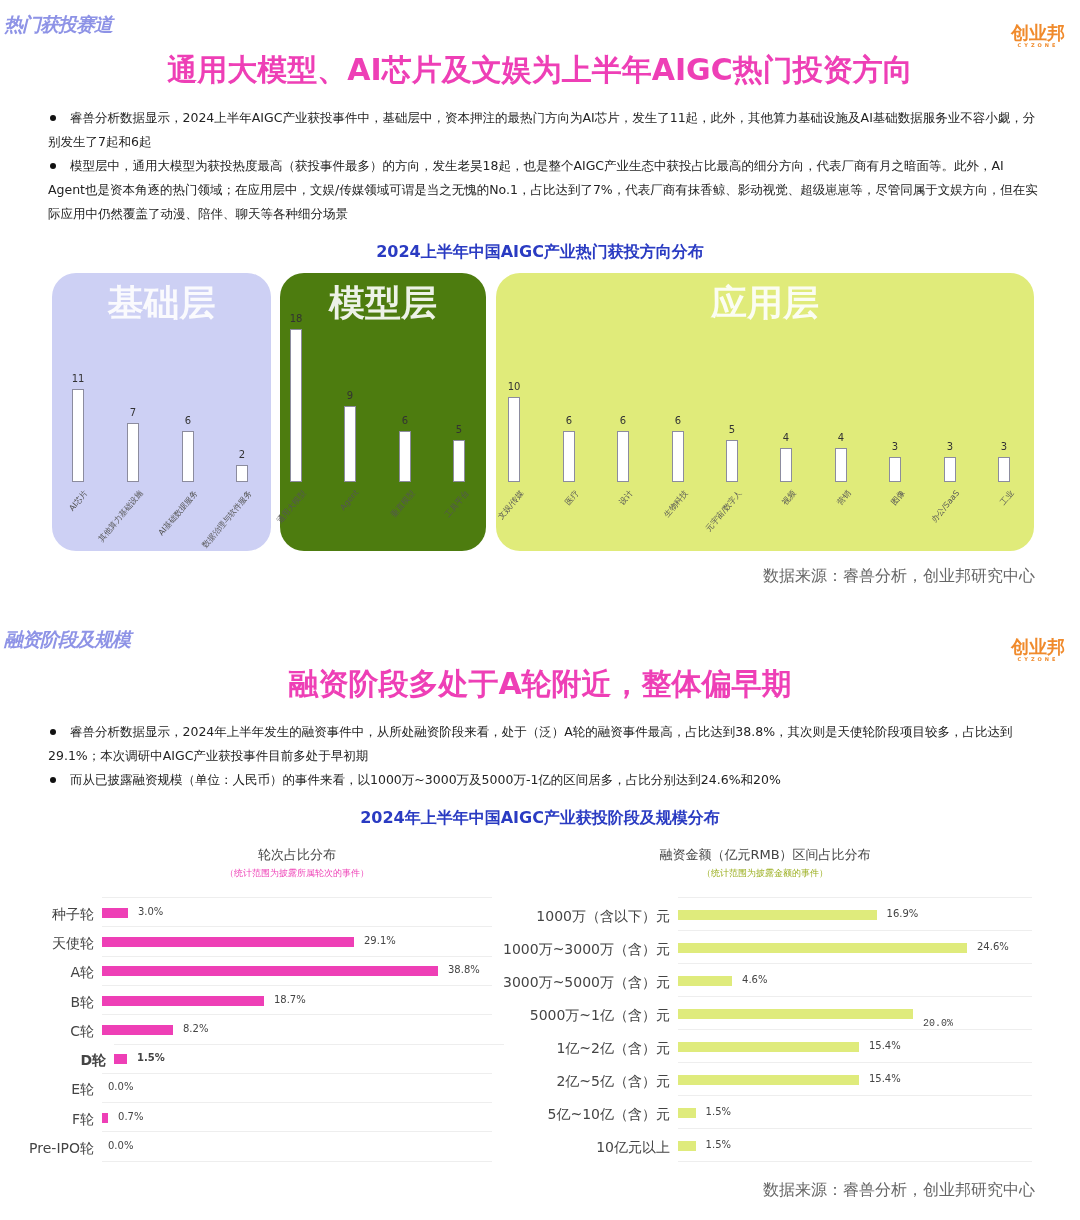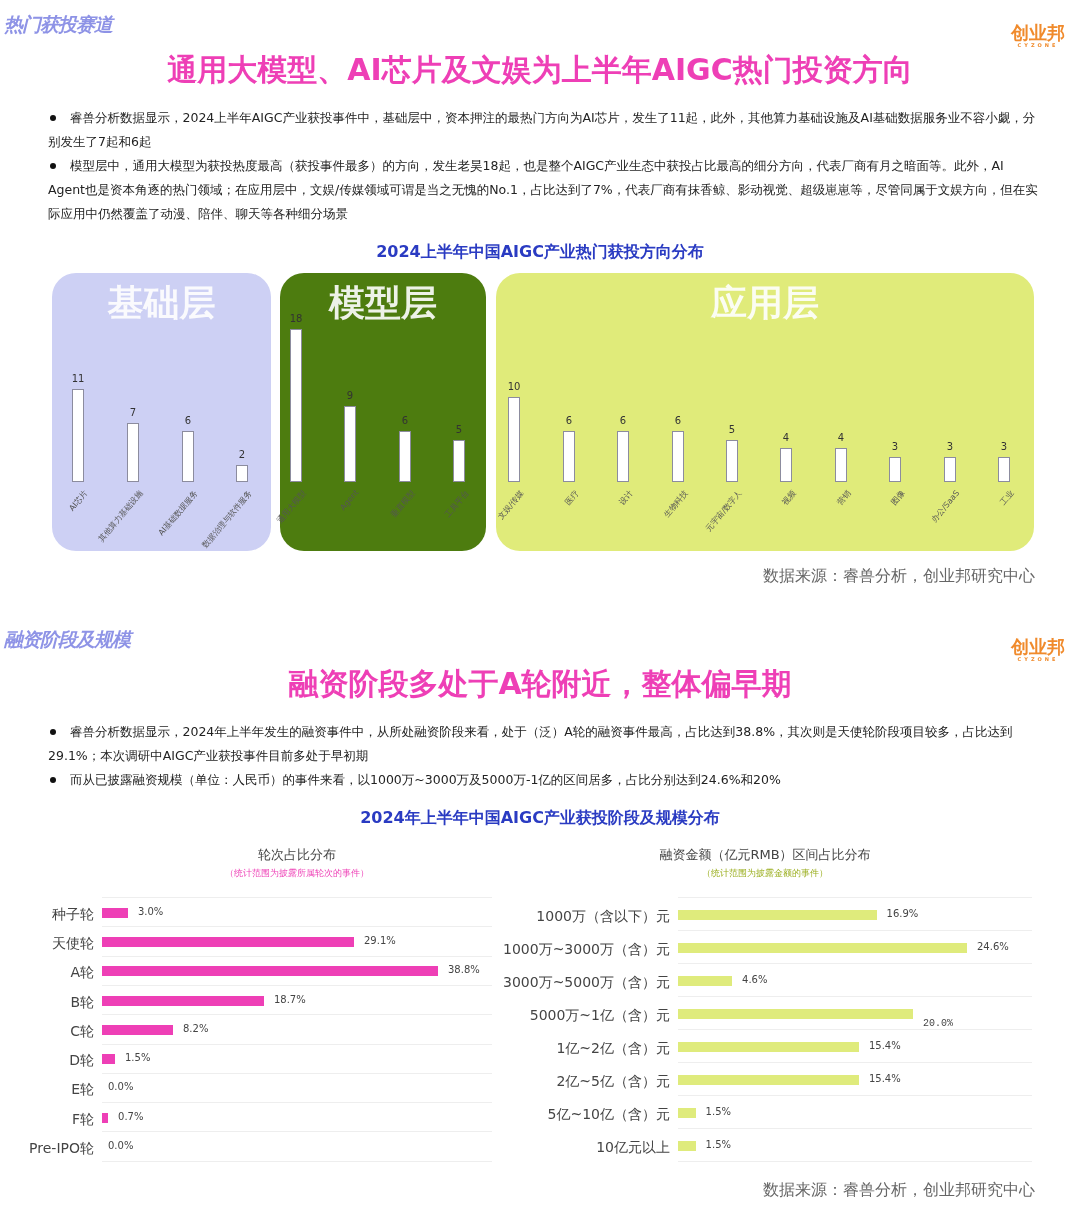--- a/index.html
+++ b/index.html
@@ -148,21 +148,21 @@
     <div class="hrow" style="left: 0px; width: 100%; top: 87.9px; height: 29.3px;">
       <div class="hlab" style="top: 7.65px;">B轮</div>
       <div class="hbar" style="left: 0px; top: 9.65px; width: 161.938px; background: rgb(238, 63, 182);"></div>
       <div class="hval" style="left: 171.938px; top: 7.65px;">18.7%</div>
     </div>
     <div class="hrow" style="left: 0px; width: 100%; top: 117.2px; height: 29.3px;">
       <div class="hlab" style="top: 7.65px;">C轮</div>
       <div class="hbar" style="left: 0px; top: 9.65px; width: 71.0103px; background: rgb(238, 63, 182);"></div>
       <div class="hval" style="left: 81.0103px; top: 7.65px;">8.2%</div>
     </div>
-    <div class="hrow" style="left: 0px; width: 100%; top: 146.5px; height: 29.3px;">
+    <div class="hrow" style="left: 12px; width: 100%; top: 146.5px; height: 29.3px; font-weight: bold;">
       <div class="hlab" style="top: 7.65px;">D轮</div>
       <div class="hbar" style="left: 0px; top: 9.65px; width: 12.9897px; background: rgb(238, 63, 182);"></div>
       <div class="hval" style="left: 22.9897px; top: 7.65px;">1.5%</div>
     </div>
     <div class="hrow" style="left: 0px; width: 100%; top: 175.8px; height: 29.3px;">
       <div class="hlab" style="top: 7.65px;">E轮</div>
       <div class="hval" style="left: 6px; top: 7.65px;">0.0%</div>
     </div>
     <div class="hrow" style="left: 0px; width: 100%; top: 205.1px; height: 29.3px;">
       <div class="hlab" style="top: 7.65px;">F轮</div>

